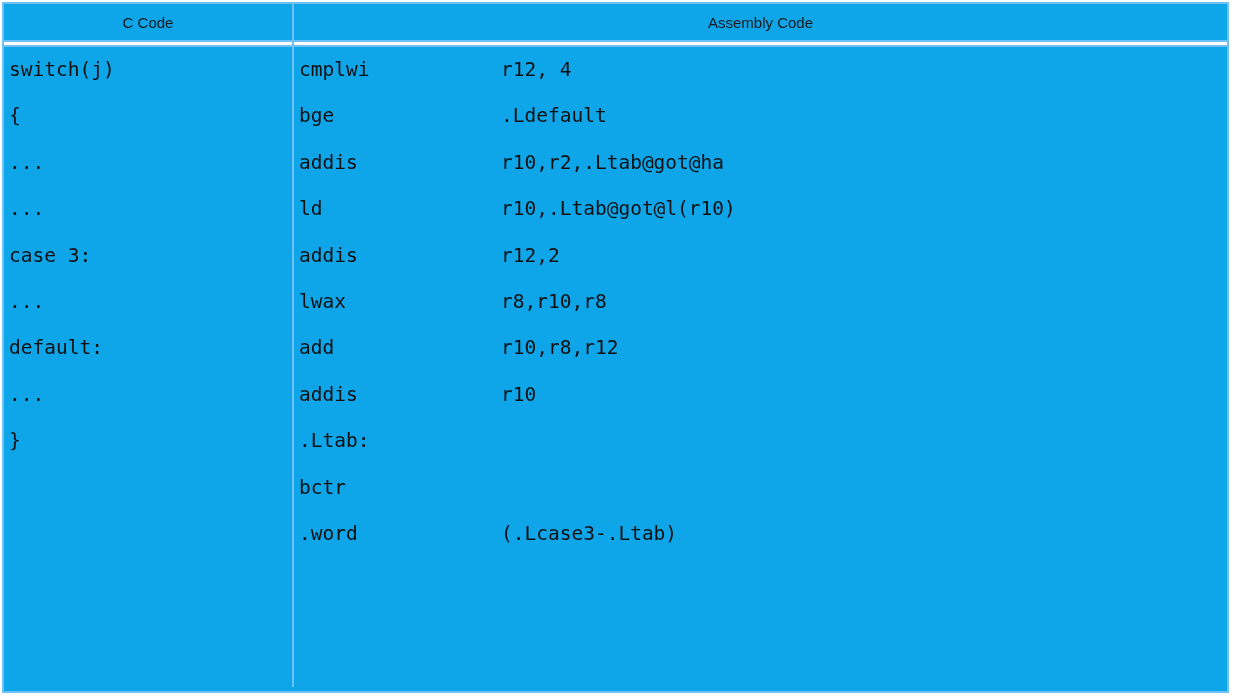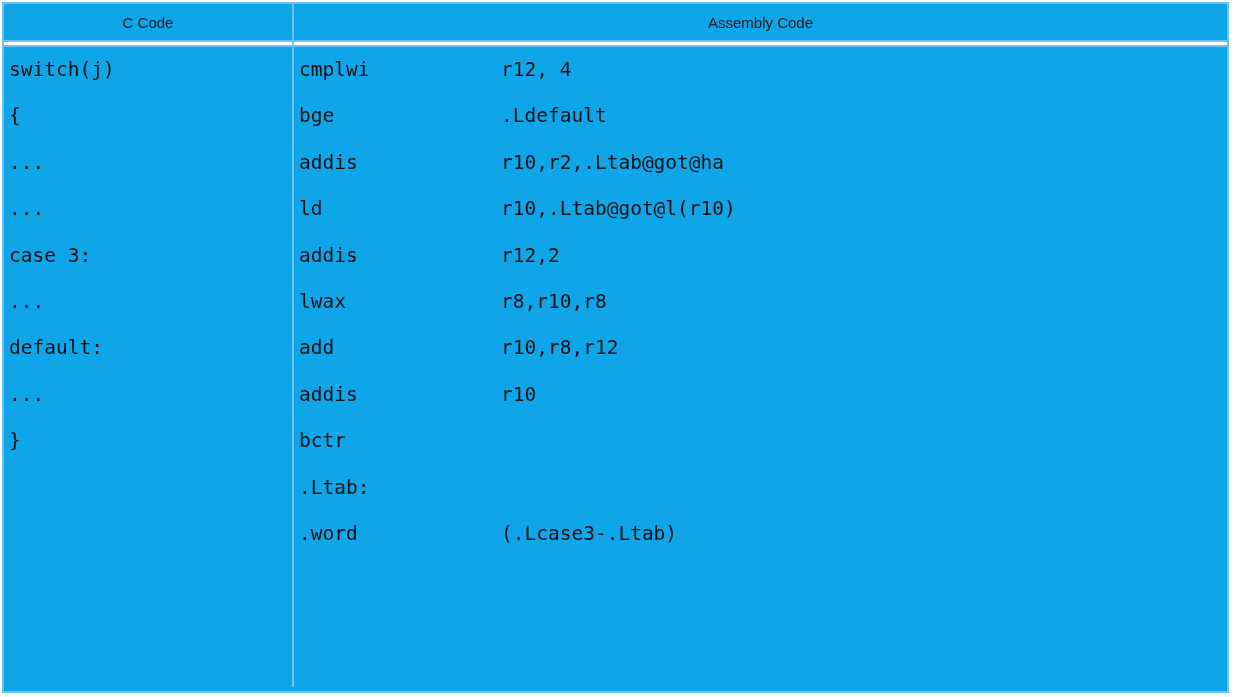--- a/index.html
+++ b/index.html
@@ -131,19 +131,19 @@
       </div>
     <div class="col-asm" id="col-asm">
         <div class="code-line"><span class="asm-mn">cmplwi</span><span class="asm-op">r12, 4</span></div>
         <div class="code-line"><span class="asm-mn">bge</span><span class="asm-op">.Ldefault</span></div>
         <div class="code-line"><span class="asm-mn">addis</span><span class="asm-op">r10,r2,.Ltab@got@ha</span></div>
         <div class="code-line"><span class="asm-mn">ld</span><span class="asm-op">r10,.Ltab@got@l(r10)</span></div>
         <div class="code-line"><span class="asm-mn">addis</span><span class="asm-op">r12,2</span></div>
         <div class="code-line"><span class="asm-mn">lwax</span><span class="asm-op">r8,r10,r8</span></div>
         <div class="code-line"><span class="asm-mn">add</span><span class="asm-op">r10,r8,r12</span></div>
         <div class="code-line"><span class="asm-mn">addis</span><span class="asm-op">r10</span></div>
+        <div class="code-line"><span class="asm-mn">.Ltab:</span><span class="asm-op"></span></div>
         <div class="code-line"><span class="asm-mn">bctr</span><span class="asm-op"></span></div>
-        <div class="code-line"><span class="asm-mn">.Ltab:</span><span class="asm-op"></span></div>
         <div class="code-line"><span class="asm-mn">.word</span><span class="asm-op">(.Lcase3-.Ltab)</span></div>
       </div>
   </div>
 
 </div>
 
 </body></html>

